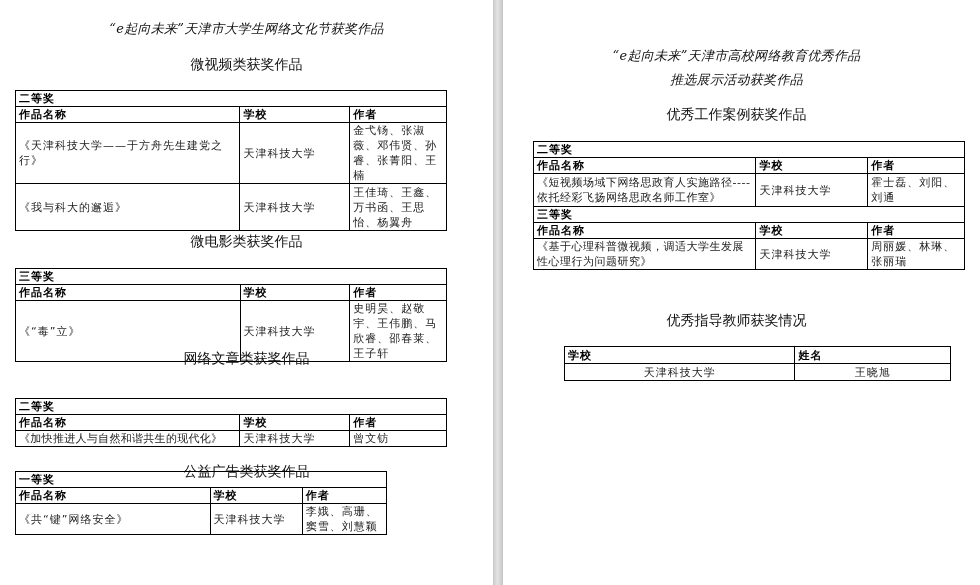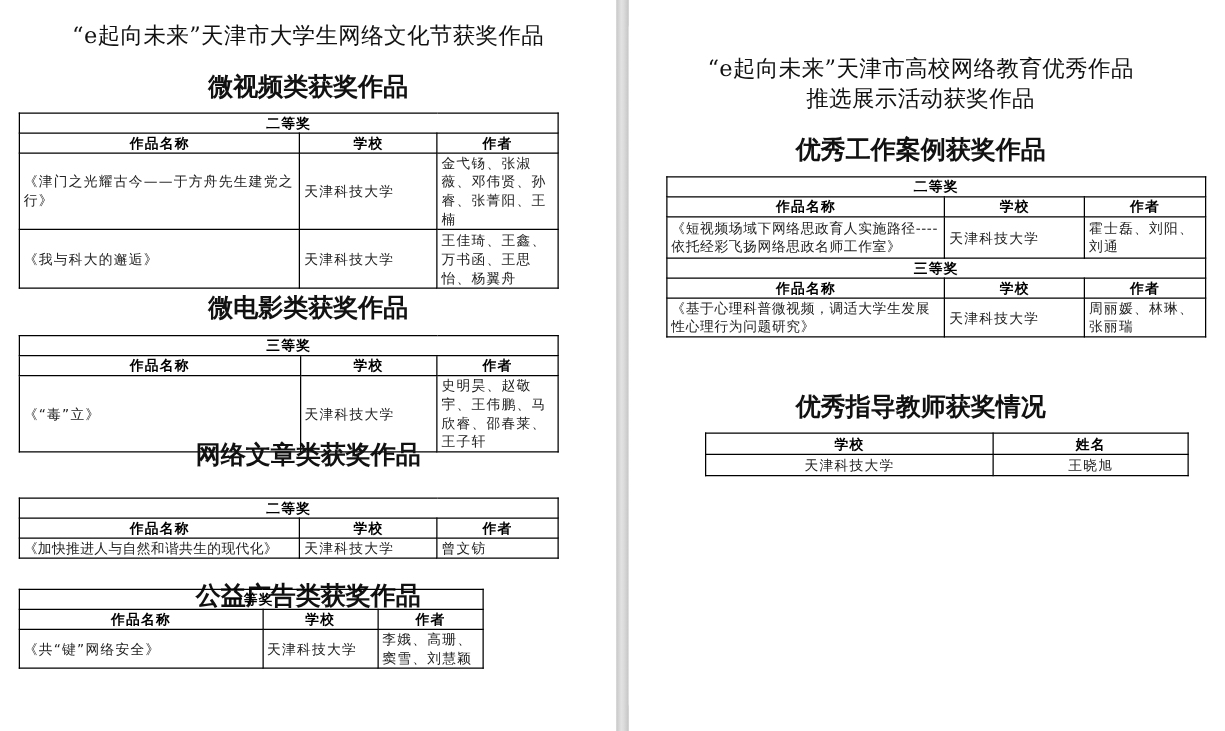--- a/index.html
+++ b/index.html
@@ -11,36 +11,36 @@
   }
   .page { position:absolute; top:0; height:585px; background:#fff; }
   .page-left { left:0; width:493px; }
   .page-right { left:503px; width:477px;border-radius:22px; }
   .gutter {
     position:absolute; left:493px; top:0; width:10px; height:585px;
     background:linear-gradient(to right,#c8c8c8,#e2e2e2 40%,#dcdcdc 60%,#c4c4c4);
   }
   .title {
     position:absolute; left:0; right:0; text-align:center;
-    font-family:"DejaVu Serif", serif; font-size:18px; font-weight:normal;
-    letter-spacing:0.3px; line-height:22px;
+    font-family:"DejaVu Serif", serif; font-size:13px; font-weight:normal;
+    letter-spacing:0.3px; line-height:22px;font-style:italic;
   }
   .section {
     position:absolute; left:0; right:0; text-align:center;
-    font-family:"DejaVu Sans", sans-serif; font-weight:bold; font-size:20px;
+    font-family:"DejaVu Sans", sans-serif; font-weight:normal; font-size:14px;
   }
   table.awards {
     position:absolute; border-collapse:collapse;
     font-family:"DejaVu Sans", sans-serif; font-size:11px; color:#222;
   }
   table.awards td {
     border:1.3px solid #000; padding:0 3px; vertical-align:middle;
     line-height:15px; letter-spacing:1px;
   }
-  td.level, td.head { text-align:center; font-weight:bold; color:#000; letter-spacing:1.5px; height:14px; }
+  td.level, td.head { text-align:left; font-weight:bold; color:#000; letter-spacing:1.5px; height:14px; }
   td.work { text-align:left; }
   td.center { text-align:center; }
 </style>
 </head>
 <body>
 
 <div class="page page-left">
   <div class="title" style="top:18px;">“e起向未来”天津市大学生网络文化节获奖作品</div>
 
   <div class="section" style="top:56px;">微视频类获奖作品</div>
@@ -53,21 +53,21 @@
     <tbody>
         <tr>
           <td colspan="3" class="level">二等奖</td>
         </tr>
     <tr>
       <td class="head">作品名称</td>
       <td class="head">学校</td>
       <td class="head">作者</td>
     </tr>
     <tr style="height:47px;">
-      <td class="work">《津门之光耀古今——于方舟先生建党之行》</td>
+      <td class="work">《天津科技大学——于方舟先生建党之行》</td>
       <td>天津科技大学</td>
       <td>金弋钖、张淑薇、邓伟贤、孙睿、张菁阳、王楠</td>
     </tr>
     <tr style="height:47px;">
       <td class="work">《我与科大的邂逅》</td>
       <td>天津科技大学</td>
       <td>王佳琦、王鑫、万书函、王思怡、杨翼舟</td>
     </tr>
   </tbody>
     </table>

